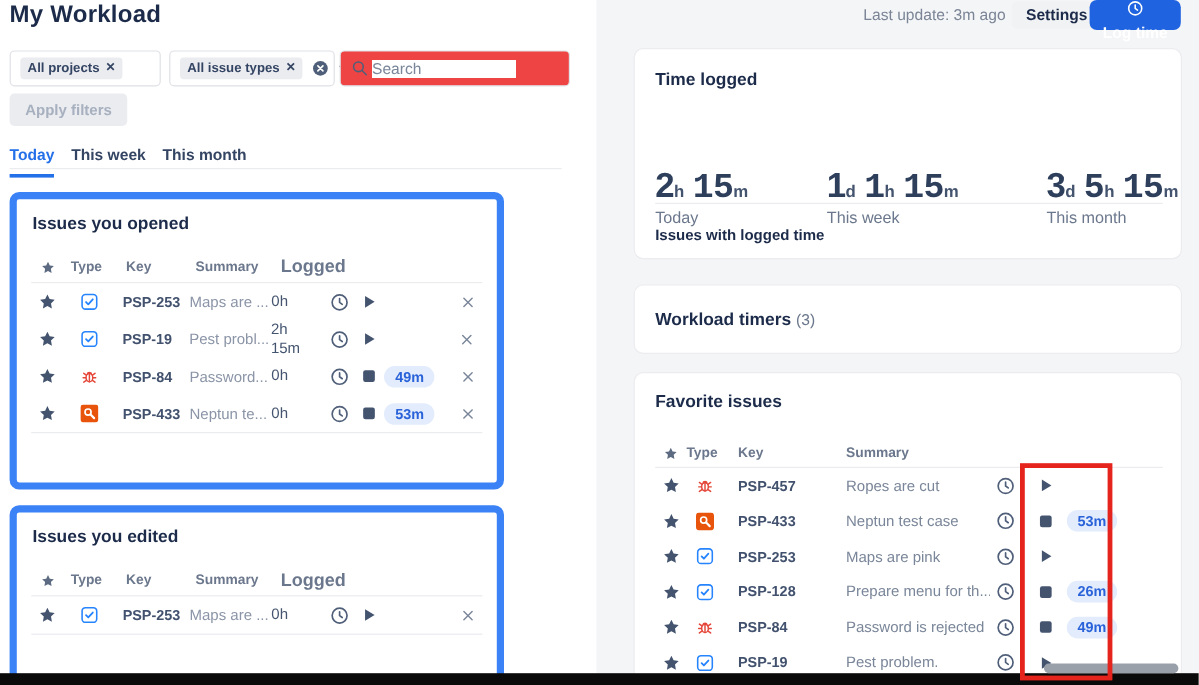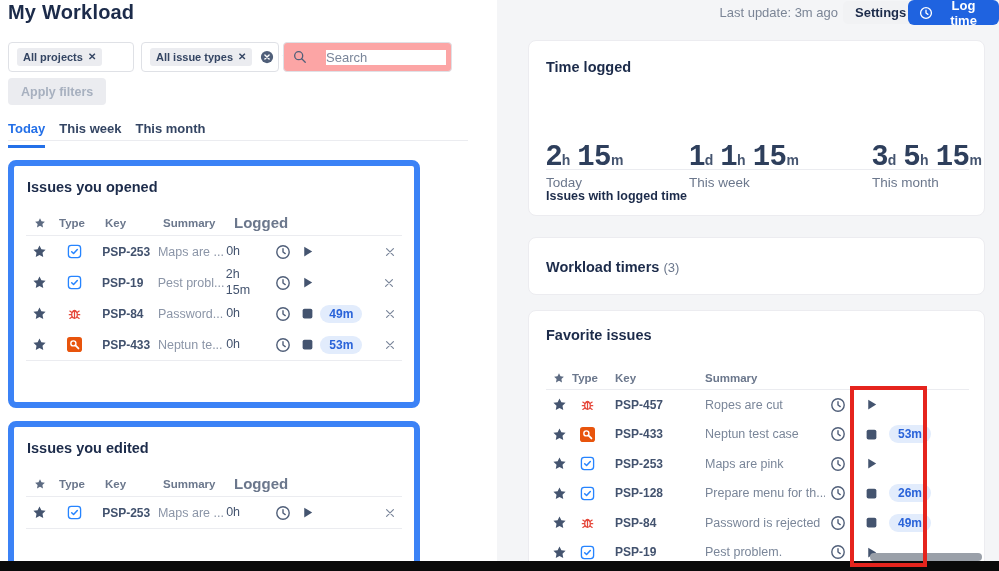--- a/index.html
+++ b/index.html
@@ -14,21 +14,21 @@
 
   
   .left-panel { position:absolute; left:0; top:0; width:497px; height:571px; background:#fff; }
   .page-title { position:absolute; left:8px; top:1px; font-size:20px; font-weight:700; color:#1c2b4a; letter-spacing:.2px; }
 
   .filter-box { position:absolute; top:42px; height:30px; background:#fff; border:1px solid #dfe1e6; border-radius:4px; display:flex; align-items:center; padding:0 8px; gap:8px; }
   .fb1 { left:8px; width:126px;gap:43px; }
   .fb2 { left:141px; width:138px; }
   .chip { background:#ebecf0; border-radius:3px; padding:3px 6px; font-size:11px; font-weight:700; color:#344563; display:flex; align-items:center; gap:5px; white-space:nowrap; }
   .chip .chip-x { font-size:10px; font-weight:700; color:#344563; line-height:1; cursor:pointer; }
-  .search-box { position:absolute; left:283px; top:42px; width:169px; height:30px; background:#fca5a5; border:1px solid #dfe1e6; border-radius:4px; display:flex; align-items:center; padding:0 9px; gap:19px; }
+  .search-box { position:absolute; left:283px; top:42px; width:192px; height:30px; background:#ef4444; border:1px solid #dfe1e6; border-radius:4px; display:flex; align-items:center; padding:0 9px; gap:3px; }
   .search-box input { border:none; outline:none; font-size:13px; width:120px; color:#344563; font-family:"Liberation Sans",sans-serif; }
   .search-box input::placeholder { color:#7a869a; }
   .apply-btn { position:absolute; left:8px; top:78px; height:27px; padding:0 13px; background:#ebecf0; border:none; border-radius:4px; font-size:12.5px; font-weight:600; color:#a7b0bf; font-family:Liberation Sans, sans-serif; }
 
   .tabs { position:absolute; left:8px; top:121px; display:flex; gap:14px; }
   .tab { font-size:13px; font-weight:600; color:#344563; padding-bottom:9px; cursor:pointer; }
   .tab.active { color:#2470e8; border-bottom:3px solid #2470e8; }
   .tabs-divider { position:absolute; left:8px; top:140px; width:460px; height:1px; background:#ebecf0; }
 
   .lcard { position:absolute; left:8px; width:412px; background:#fff; border:6px solid #3b82f6; border-radius:8px; padding:13px; }
@@ -53,21 +53,21 @@
   .c-clock{ width:26px; display:flex; justify-content:center; }
   .c-act  { width:26px; display:flex; justify-content:center; }
   .c-badge{ width:60px; display:flex; }
   .c-close{ margin-left:auto; width:24px; display:flex; justify-content:center; cursor:pointer; }
 
   .badge { background:#e2ecfc; color:#2a63d9; font-size:12px; font-weight:700; padding:2px 9px; border-radius:10px; }
 
   
   .last-update { position:absolute; left:700px; top:5px; width:138px; text-align:right; font-size:13px; color:#7b8596; }
   .settings-btn { position:absolute; left:843px; top:1px; height:23px; padding:0 12px; background:#f1f2f4; border:none; border-radius:5px; font-size:13px; font-weight:600; color:#1c2b4a; font-family:"Liberation Sans",sans-serif; }
-  .logtime-btn { position:absolute; left:908px; top:0; height:25px; padding:0 11px; background:#1f63e0; border:none; border-radius:6px; font-size:13px; font-weight:600; color:#fff; display:flex; align-items:center; gap:6px; font-family:"Liberation Sans",sans-serif; }
+  .logtime-btn { position:absolute; left:908px; top:0; height:25px; padding:0 11px; background:#1f63e0; border:none; border-radius:6px; font-size:13px; font-weight:600; color:#fff; display:flex; align-items:center; gap:6px; font-family:"Liberation Sans",sans-serif;flex-direction:column; }
 
   .rcard { position:absolute; left:528px; width:457px; background:#fff; border:1px solid #ececf0; border-radius:8px; }
   .rcard-time { top:40px; height:176px; }
   .rcard-unlogged { top:237px; height:58px; }
   .rcard-fav { top:310px; height:261px; }
   .rcard .card-title { position:absolute; left:17px; top:18px; }
 
   .stat { position:absolute; top:98px; }
   .s1{left:17px} .s2{left:160px} .s3{left:343px}
   .stat-val { white-space:nowrap; color:#2e3f5c; }

